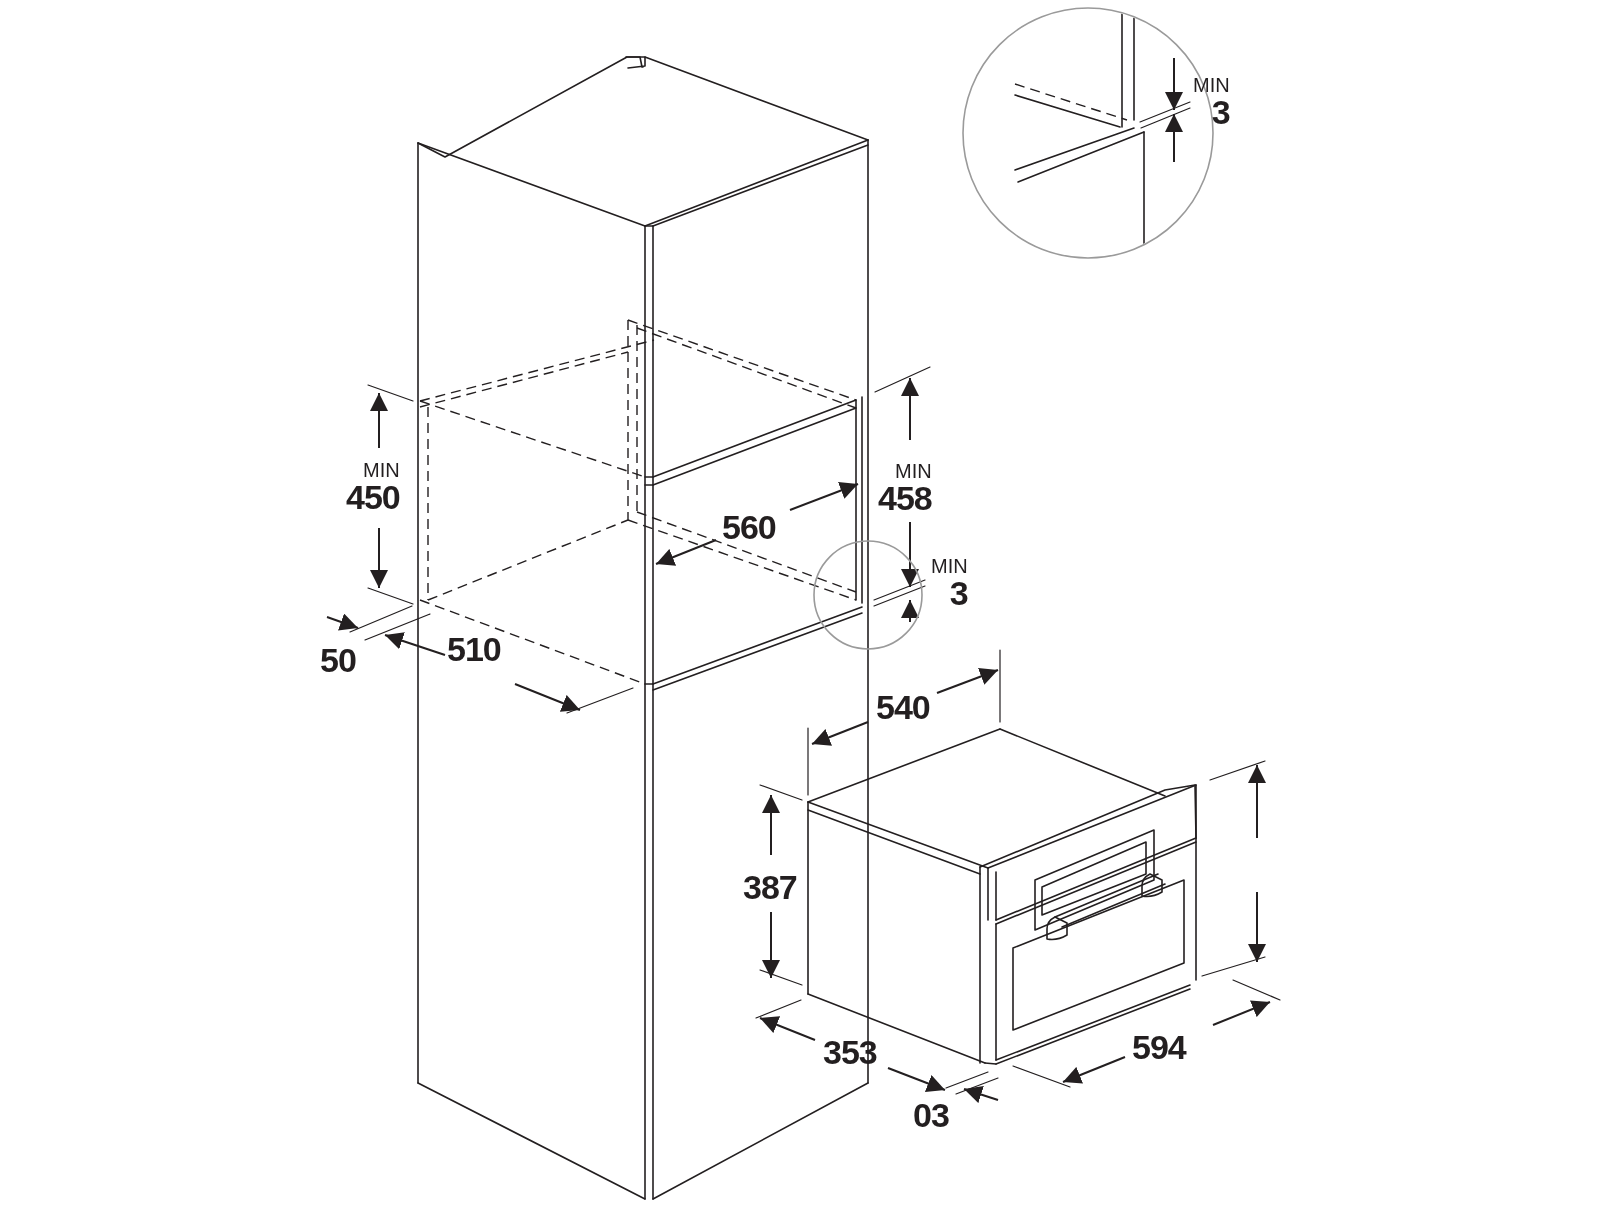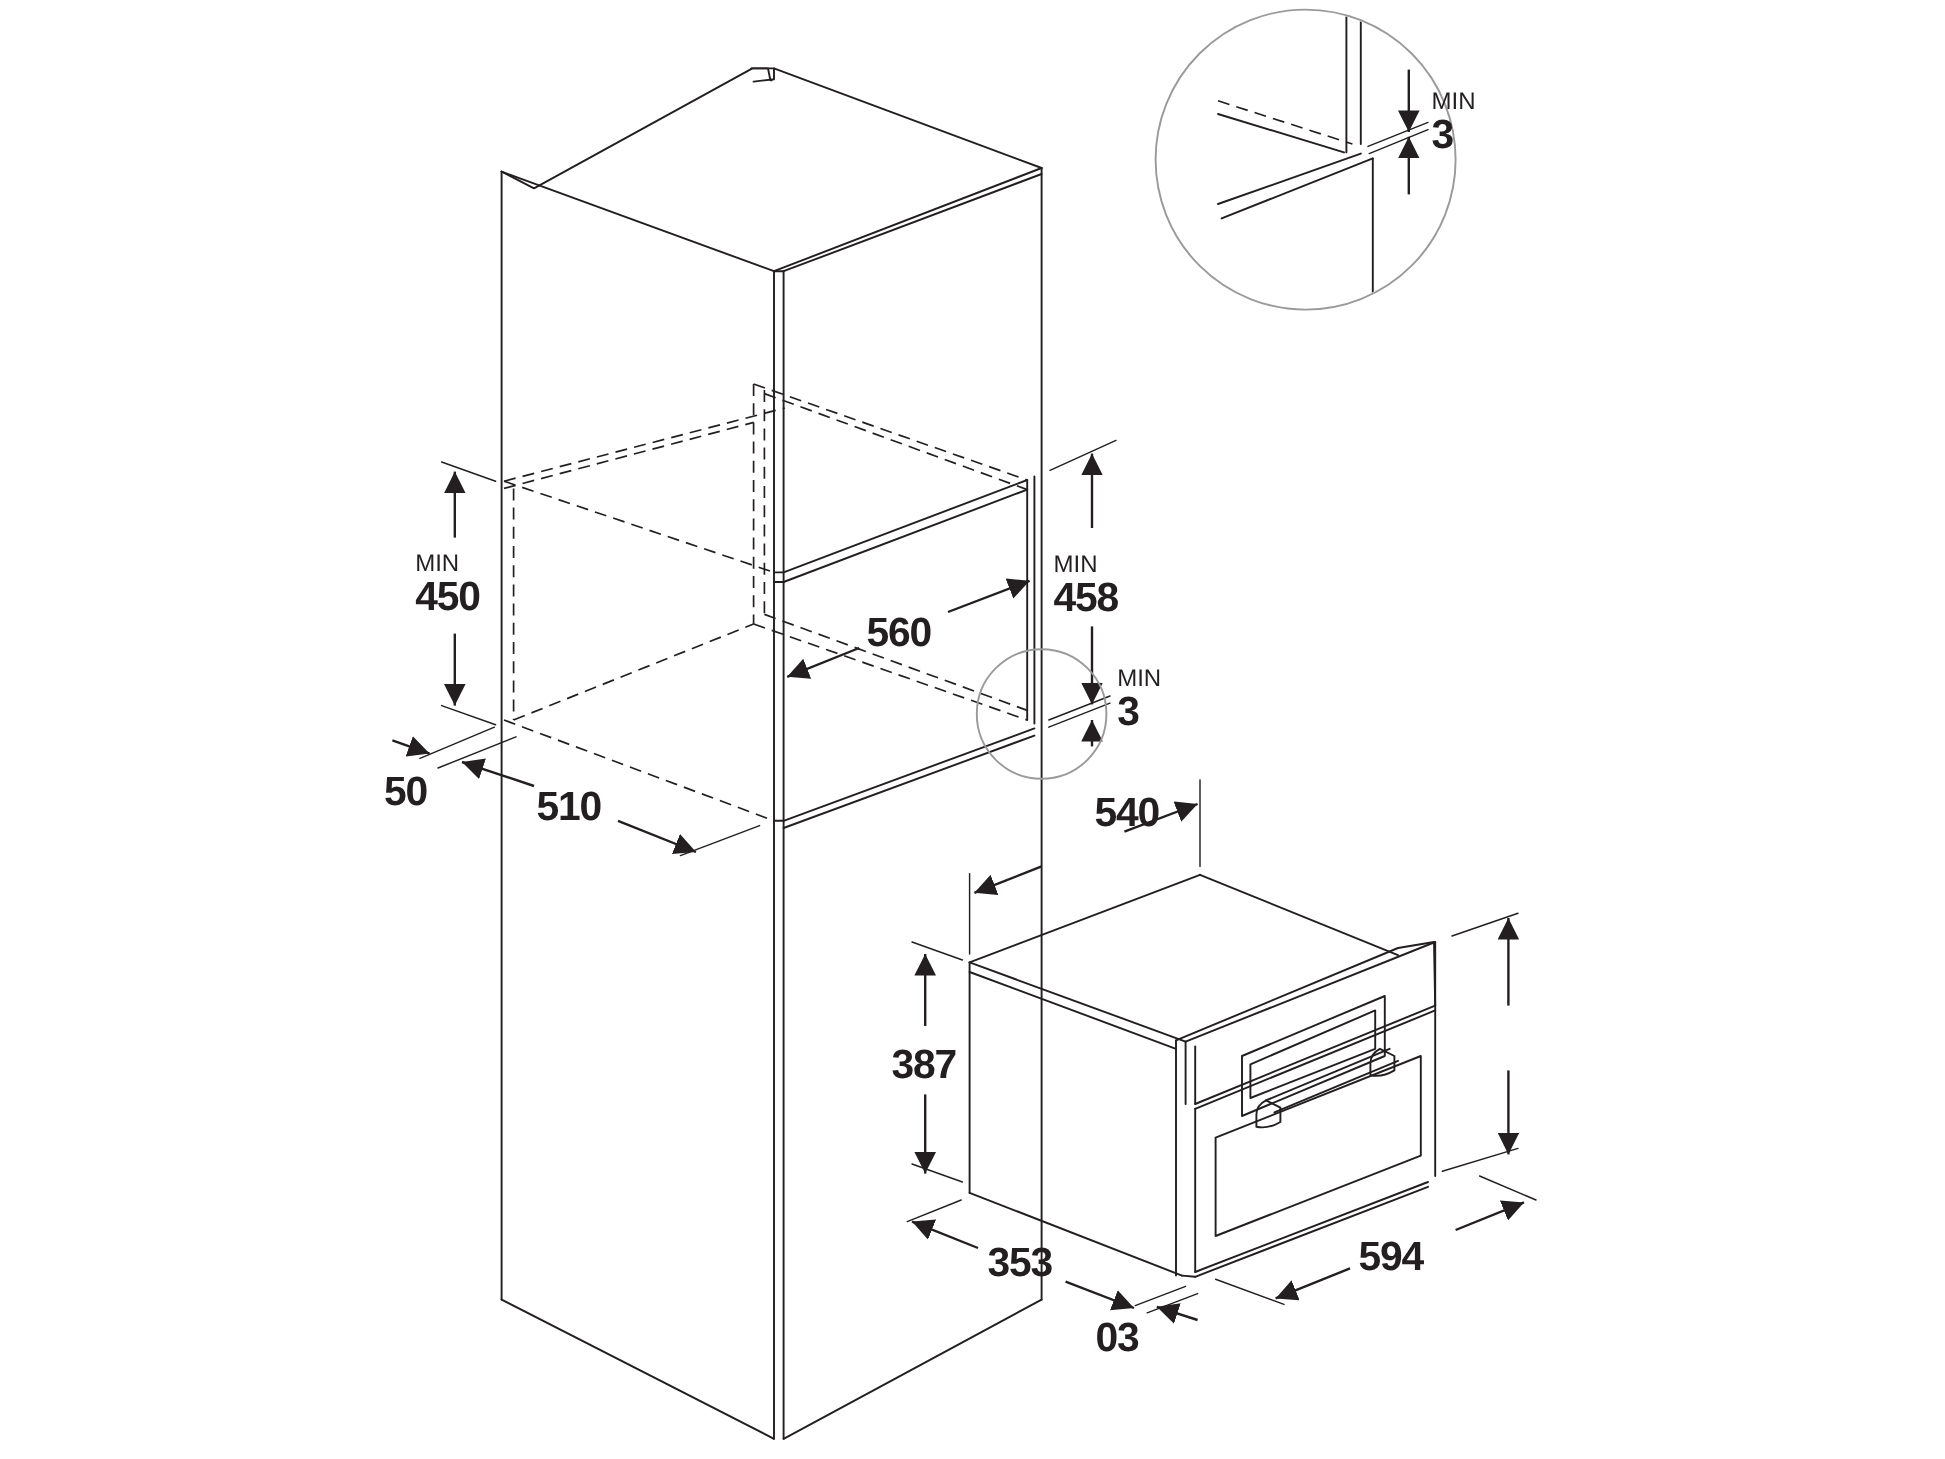--- a/index.html
+++ b/index.html
@@ -7,21 +7,21 @@
     #diagram { position: absolute; left: 0; top: 0; width: 1621px; height: 1216px; }
     .ln { stroke: #231f20; stroke-width: 1.6; fill: none; stroke-linecap: round; stroke-linejoin: round; }
     .lnt { stroke: #231f20; stroke-width: 1.2; fill: none; stroke-linecap: round; }
     .dash { stroke: #231f20; stroke-width: 1.4; fill: none; stroke-dasharray: 10 6; }
     .circ { stroke: #9a9a9a; stroke-width: 1.6; fill: none; }
     .dim { stroke: #231f20; stroke-width: 2; fill: none; }
     .arrow { fill: #231f20; stroke: none; }
     .lbl { position: absolute; font-family: "Liberation Sans", sans-serif; color: #231f20; font-weight: bold; line-height: 1; white-space: nowrap; }
     .big { font-size: 34px; letter-spacing: -1px; }
     .small { font-size: 20px; font-weight: normal; }
-    .stack { text-align: left; }
+    .stack { text-align: right; }
   </style>
 </head>
 <body>
 
 <svg id="diagram" viewBox="0 0 1621 1216" xmlns="http://www.w3.org/2000/svg">
   <defs>
     <marker id="ah" viewBox="0 0 10 10" refX="10" refY="5" markerWidth="9" markerHeight="9" orient="auto-start-reverse">
       <path d="M0,0 L10,5 L0,10 z" class="arrow"></path>
     </marker>
   </defs>
@@ -186,35 +186,35 @@
     <line class="dim" x1="1257" y1="892" x2="1257" y2="962" marker-end="url(#ah)"></line>
   </g>
 </svg>
 
 <div class="lbl stack" style="left:346px; top:460px;">
   <div class="small">MIN</div>
   <div class="big">450</div>
 </div>
 
 <div class="lbl big" style="left:320px; top:643px;text-align:center;">50</div>
-<div class="lbl big" style="left:447px; top:655px;">510</div>
+<div class="lbl big" style="left:447px; top:632px;">510</div>
 <div class="lbl big" style="left:722px; top:510px;">560</div>
 
 <div class="lbl stack" style="left:878px; top:461px;">
   <div class="small">MIN</div>
   <div class="big">458</div>
 </div>
 
 <div class="lbl stack" style="left:931px; top:556px;">
   <div class="small">MIN</div>
   <div class="big">3</div>
 </div>
 
 <div class="lbl stack" style="left:1193px; top:75px;">
   <div class="small">MIN</div>
   <div class="big">3</div>
 </div>
 
-<div class="lbl big" style="left:876px; top:660px;margin-left:36px;">540</div>
+<div class="lbl big" style="left:876px; top:690px;">540</div>
 <div class="lbl big" style="left:743px; top:870px;">387</div>
 <div class="lbl big" style="left:823px; top:1035px;">353</div>
 <div class="lbl big" style="left:1132px; top:1030px;">594</div>
 <div class="lbl big" style="left:913px; top:1098px;">03</div>
 
 </body></html>

